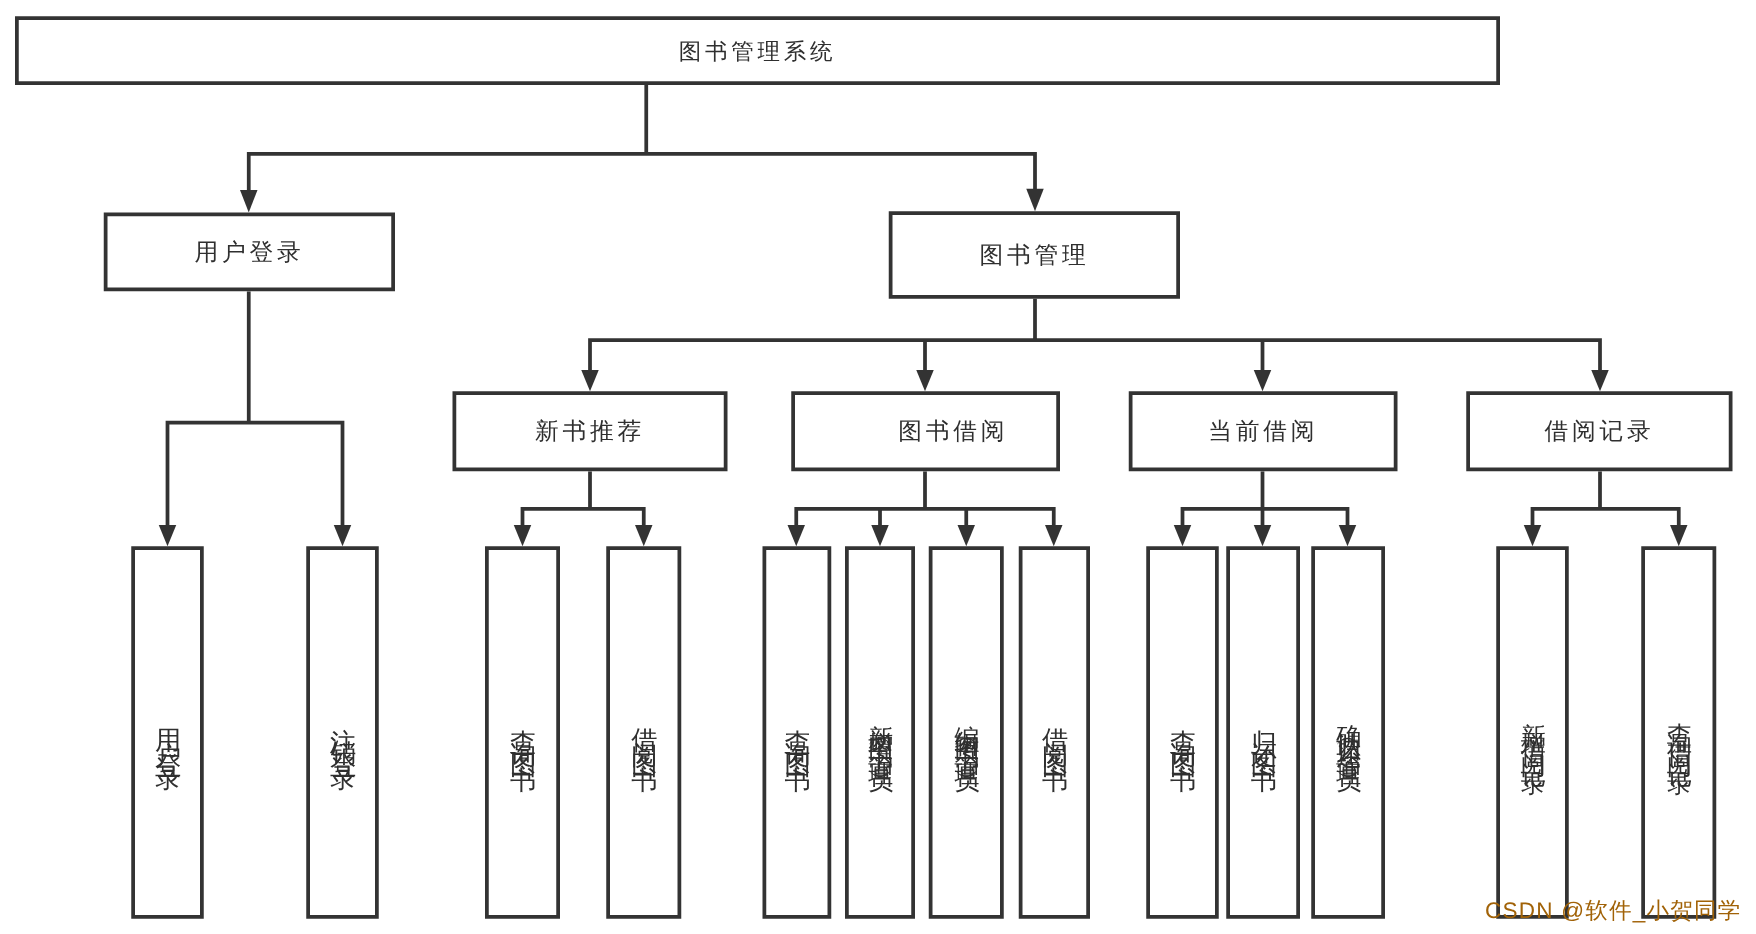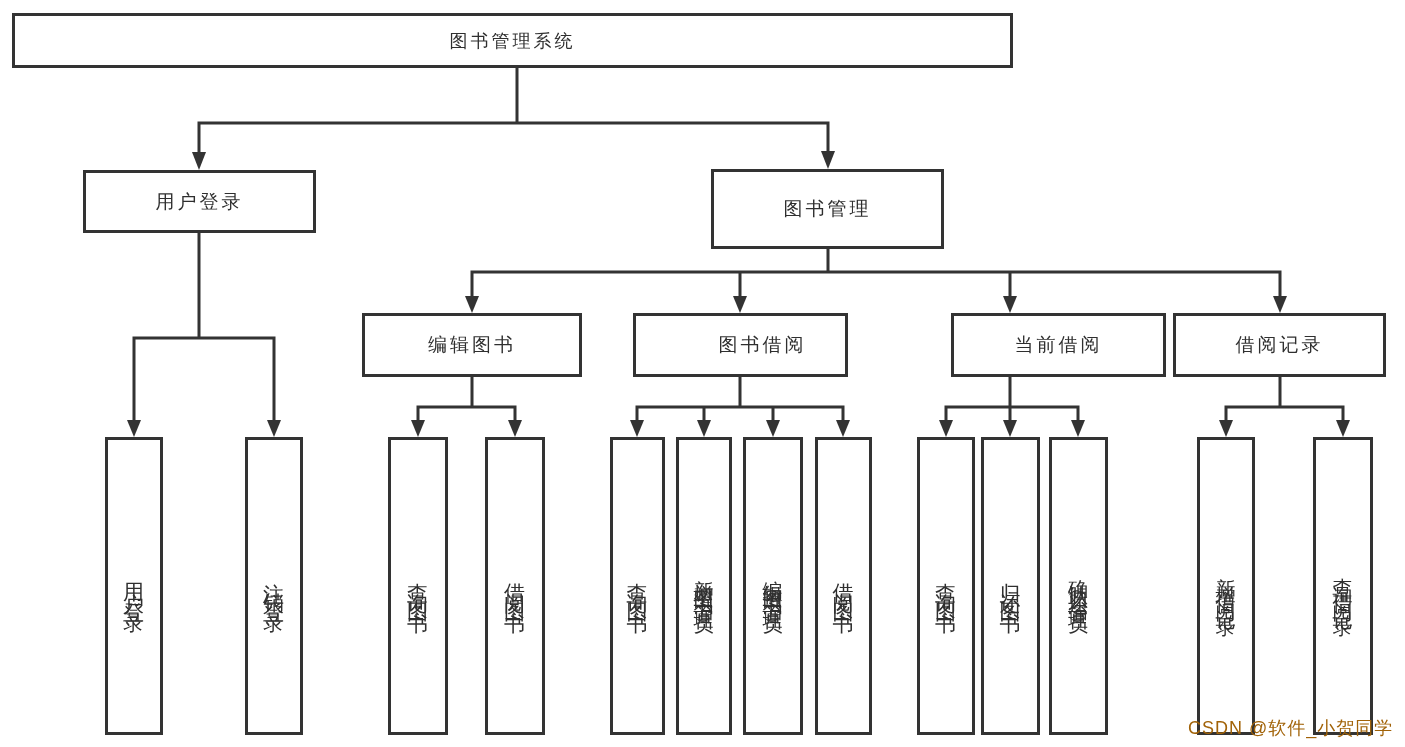--- a/index.html
+++ b/index.html
@@ -79,28 +79,28 @@
       <polygon points="766,420 780,420 773,437"></polygon>
       <polygon points="836,420 850,420 843,437"></polygon>
       <polygon points="939,420 953,420 946,437"></polygon>
       <polygon points="1003,420 1017,420 1010,437"></polygon>
       <polygon points="1071,420 1085,420 1078,437"></polygon>
       <polygon points="1219,420 1233,420 1226,437"></polygon>
       <polygon points="1336,420 1350,420 1343,437"></polygon>
     </g>
   </svg>
 
-  <div class="hbox root" style="left:12px;top:13px;width:1001px;height:55px;">图书管理系统</div>
+  <div class="hbox root" style="left:12px;top:13px;width:1188px;height:55px;">图书管理系统</div>
 
   <div class="hbox" style="left:83px;top:170px;width:233px;height:63px;">用户登录</div>
-  <div class="hbox" style="left:711px;top:169px;width:233px;height:80px;">图书管理</div>
+  <div class="hbox" style="left:711px;top:169px;width:233px;height:70px;">图书管理</div>
 
-  <div class="hbox" style="left:362px;top:313px;width:220px;height:64px;">编辑图书</div>
+  <div class="hbox" style="left:362px;top:313px;width:220px;height:64px;">新书推荐</div>
   <div class="hbox" style="left:633px;top:313px;width:215px;height:64px;padding-left:44px;">图书借阅</div>
-  <div class="hbox" style="left:903px;top:313px;width:215px;height:64px;margin-left:48px;">当前借阅</div>
+  <div class="hbox" style="left:903px;top:313px;width:215px;height:64px;">当前借阅</div>
   <div class="hbox" style="left:1173px;top:313px;width:213px;height:64px;">借阅记录</div>
 
   <div class="leaf" style="left:105px;width:58px;">
     <span>用户登录</span>
   </div>
   <div class="leaf" style="left:245px;width:58px;">
     <span>注销登录</span>
   </div>
 
   <div class="leaf" style="left:388px;width:60px;">

